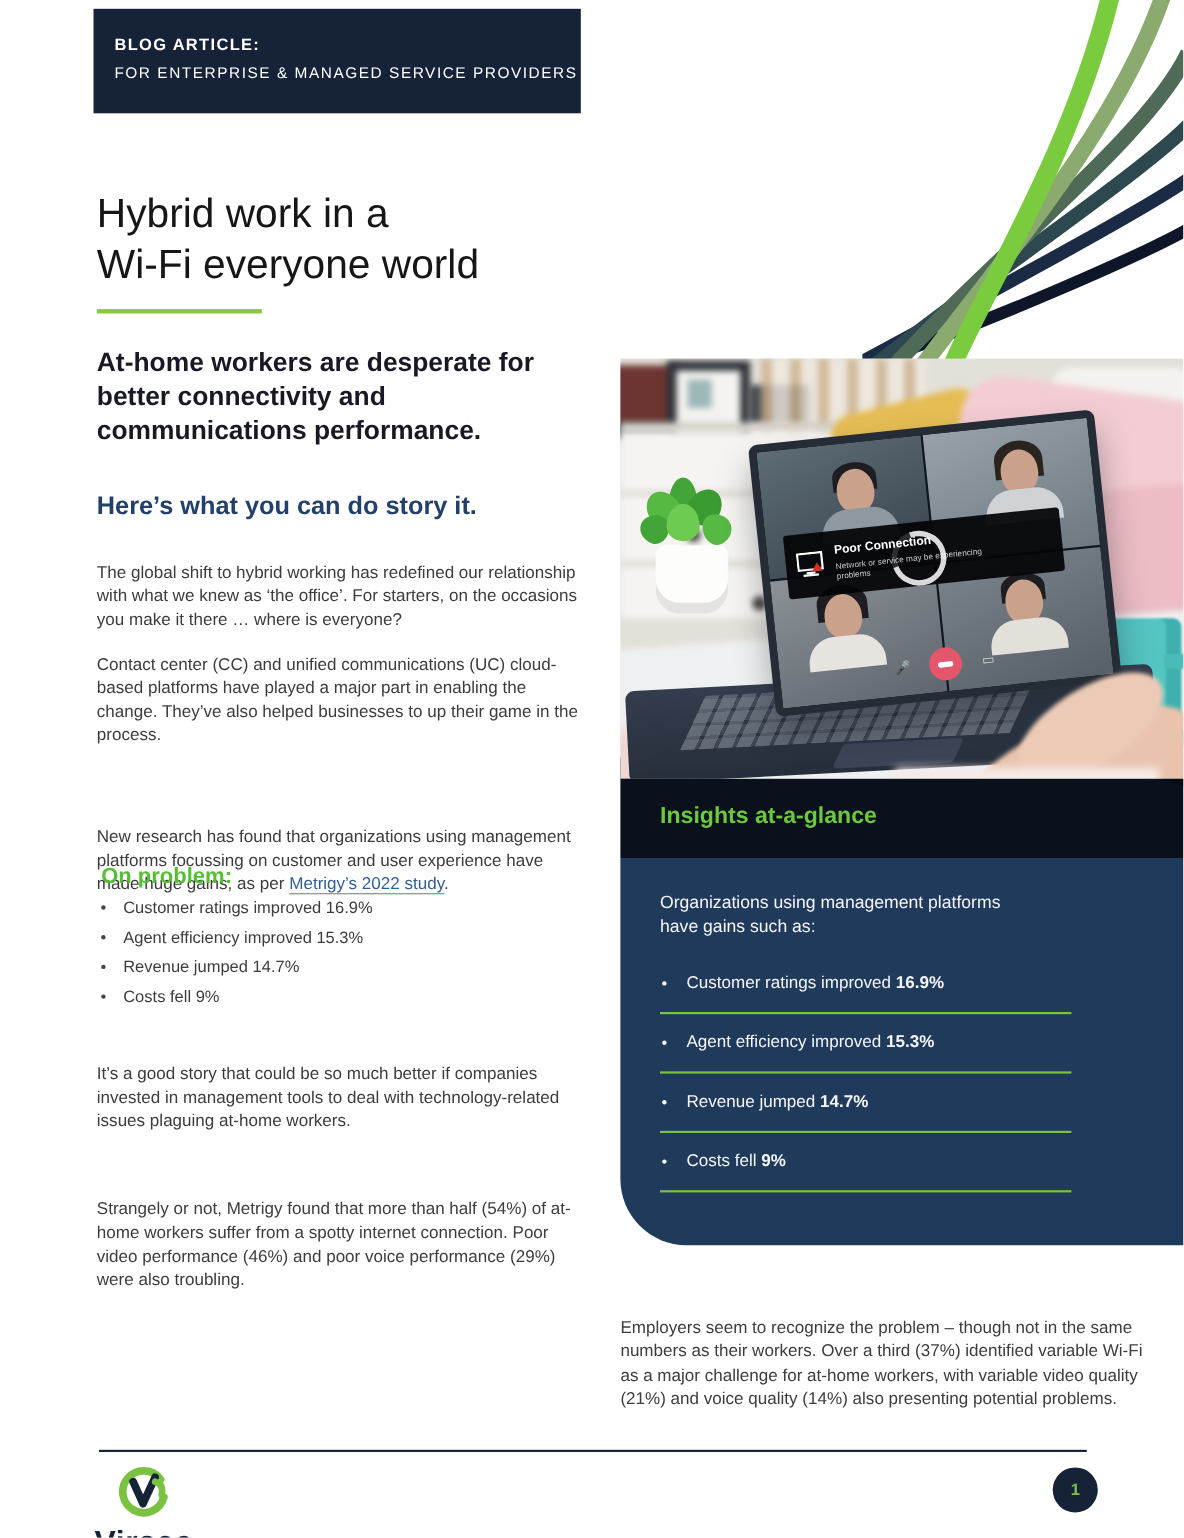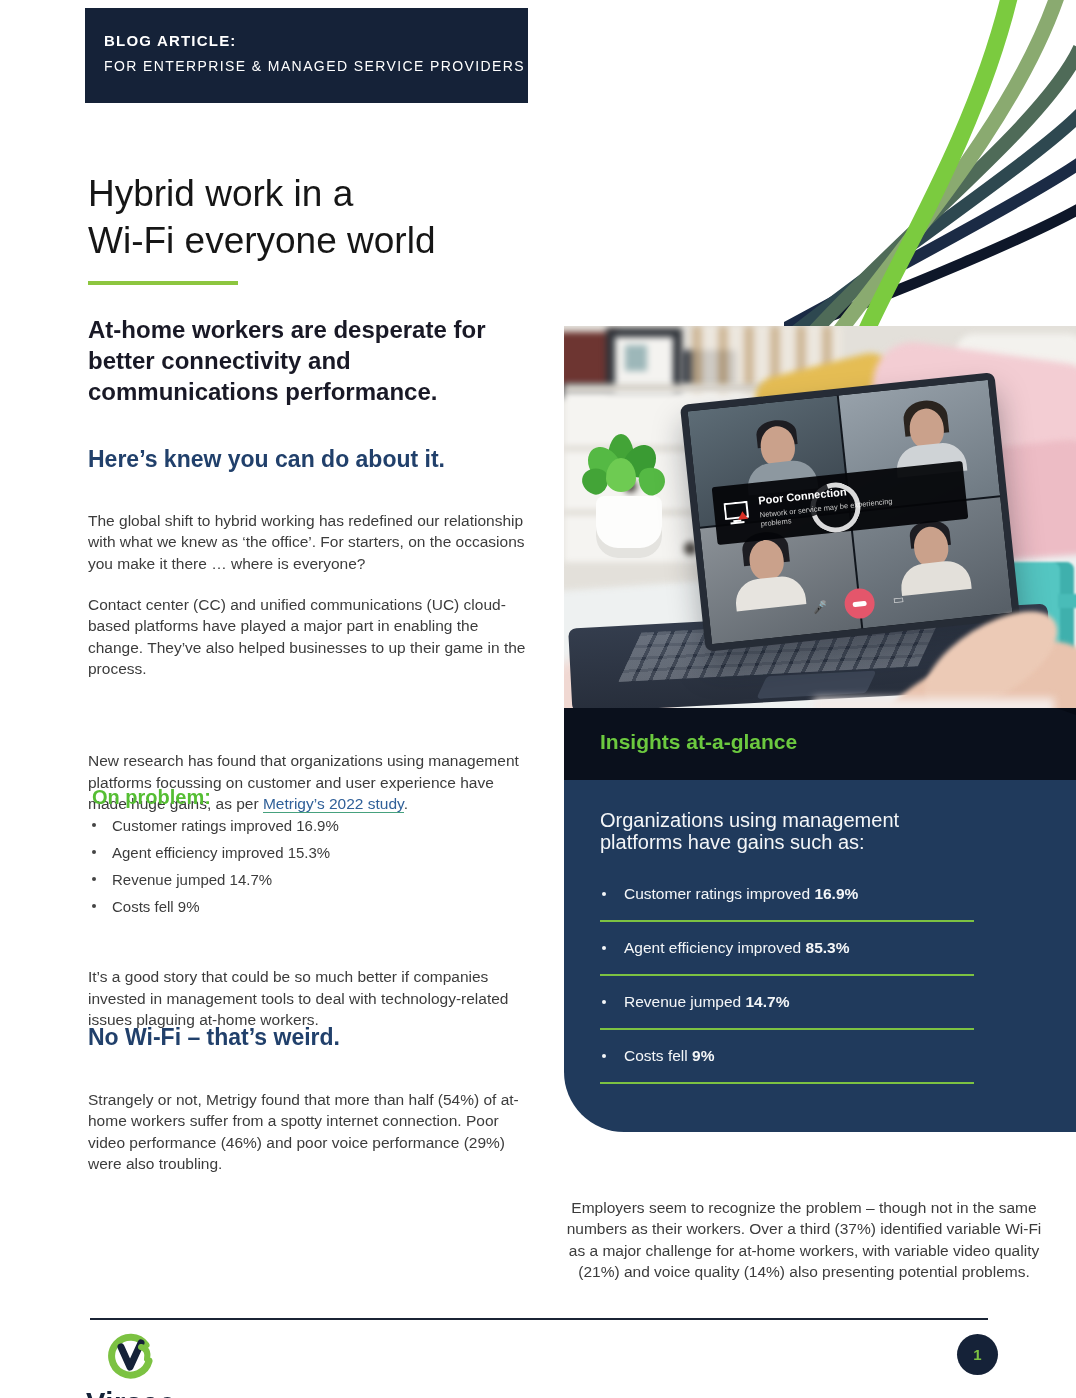--- a/index.html
+++ b/index.html
@@ -122,32 +122,32 @@
   .panel-head .ph-title{position:absolute;left:36px;top:22px;font-size:21px;font-weight:bold;color:#6cc93f;}
   .panel-body{
     position:absolute;left:564px;top:780px;width:512px;height:352px;
     background:#203a5c;border-bottom-left-radius:60px;overflow:hidden;
   }
   .stripe{position:absolute;background:#0a101c;opacity:.55;height:24px;width:900px;}
   .s1{transform:rotate(27deg);left:150px;top:10px;}
   .s2{transform:rotate(27deg);left:260px;top:-6px;}
   .s3{transform:rotate(27deg);left:330px;top:60px;}
   .s4{transform:rotate(27deg);left:250px;top:-60px;}
-  .panel-intro{position:absolute;left:36px;top:30px;width:340px;font-size:20px;line-height:21.5px;color:#f4f6f8;}
+  .panel-intro{position:absolute;left:36px;top:30px;width:340px;font-size:16px;line-height:21.5px;color:#f4f6f8;}
   ul.ins-list{position:absolute;left:36px;top:88px;margin:0;padding:0;list-style:none;width:374px;}
   ul.ins-list li{
     position:relative;color:#f4f6f8;font-size:15.5px;line-height:18px;
     padding:17px 0 17px 24px;border-bottom:2px solid #7cc242;
   }
   ul.ins-list li::before{
     content:"";position:absolute;left:2px;top:24px;width:4px;height:4px;border-radius:50%;background:#f4f6f8;
   }
   ul.ins-list b{font-weight:bold;}
   
-  .right-para{position:absolute;left:564px;top:1181px;width:480px;font-size:15.5px;line-height:21.5px;color:#3c3c3c;text-align:center;}
+  .right-para{position:absolute;left:564px;top:1181px;width:480px;font-size:15.5px;line-height:21.5px;color:#3c3c3c;}
   
   .foot-rule{position:absolute;left:90px;top:1318px;width:898px;height:2px;background:#1b2435;}
   .logo{position:absolute;left:86px;top:1333px;display:flex;align-items:center;gap:8px;flex-direction:column;}
   .logo-text{font-size:29px;font-weight:bold;color:#152238;letter-spacing:.5px;}
   .page-circle{
     position:absolute;left:957px;top:1334px;width:41px;height:41px;border-radius:50%;
     background:#152238;display:flex;align-items:center;justify-content:center;
   }
   .page-circle span{color:#7cc242;font-size:15px;font-weight:bold;}
 </style>
@@ -171,35 +171,34 @@
   </svg>
 
   <div class="title">
     <div>Hybrid work in a</div>
     <div>Wi-Fi everyone world</div>
   </div>
   <div class="title-rule"></div>
 
   <div class="subtitle">At-home workers are desperate for better connectivity and communications performance.</div>
 
-  <div class="h-blue h1pos">Here’s knew you can do about it.</div>
+  <div class="h-blue h1pos">Here’s what you can do story it.</div>
   <p class="para p1">The global shift to hybrid working has redefined our relationship with what we knew as ‘the office’. For starters, on the occasions you make it there … where is everyone?</p>
   <p class="para p2">Contact center (CC) and unified communications (UC) cloud-based platforms have played a major part in enabling the change. They’ve also helped businesses to up their game in the process.</p>
   <p class="para p3"><span>New research has found that organizations using management platforms focussing on customer and user experience have made huge gains, as per </span><a class="doc-link">Metrigy’s 2022 study</a><span>.</span></p>
 
   <div class="on-avg">On problem:</div>
   <ul class="left-list">
     <li>Customer ratings improved 16.9%</li>
     <li>Agent efficiency improved 15.3%</li>
     <li>Revenue jumped 14.7%</li>
     <li>Costs fell 9%</li>
   </ul>
 
   <p class="para p4">It’s a good story that could be so much better if companies invested in management tools to deal with technology-related issues plaguing at-home workers.</p>
-  <div class="h-blue h2pos">No Wi-Fi – that’s weird.</div>
   <p class="para p5">Strangely or not, Metrigy found that more than half (54%) of at-home workers suffer from a spotty internet connection. Poor video performance (46%) and poor voice performance (29%) were also troubling.</p>
 
   <div class="photo">
     <div class="ph-books ph-blur"></div>
     <div class="ph-frame ph-blur">
         <div class="ph-frame-inner"></div>
       </div>
     <div class="ph-box ph-blur"></div>
     <div class="ph-slats ph-blur"></div>
     <div class="ph-shelfline ph-blur"></div>
@@ -289,21 +288,21 @@
     <div class="ph-title">Insights at-a-glance</div>
   </div>
   <div class="panel-body">
     <div class="stripe s1"></div>
     <div class="stripe s2"></div>
     <div class="stripe s3"></div>
     <div class="stripe s4"></div>
     <div class="panel-intro">Organizations using management platforms have gains such as:</div>
     <ul class="ins-list">
       <li><span>Customer ratings improved </span><b>16.9%</b></li>
-      <li><span>Agent efficiency improved </span><b>85.3%</b></li>
+      <li><span>Agent efficiency improved </span><b>15.3%</b></li>
       <li><span>Revenue jumped </span><b>14.7%</b></li>
       <li><span>Costs fell </span><b>9%</b></li>
     </ul>
   </div>
 
   <p class="right-para">Employers seem to recognize the problem – though not in the same numbers as their workers. Over a third (37%) identified variable Wi-Fi as a major challenge for at-home workers, with variable video quality (21%) and voice quality (14%) also presenting potential problems.</p>
 
   <div class="foot-rule"></div>
   <div class="logo">
     <svg width="46" height="46" viewBox="0 0 46 46" aria-hidden="true">

